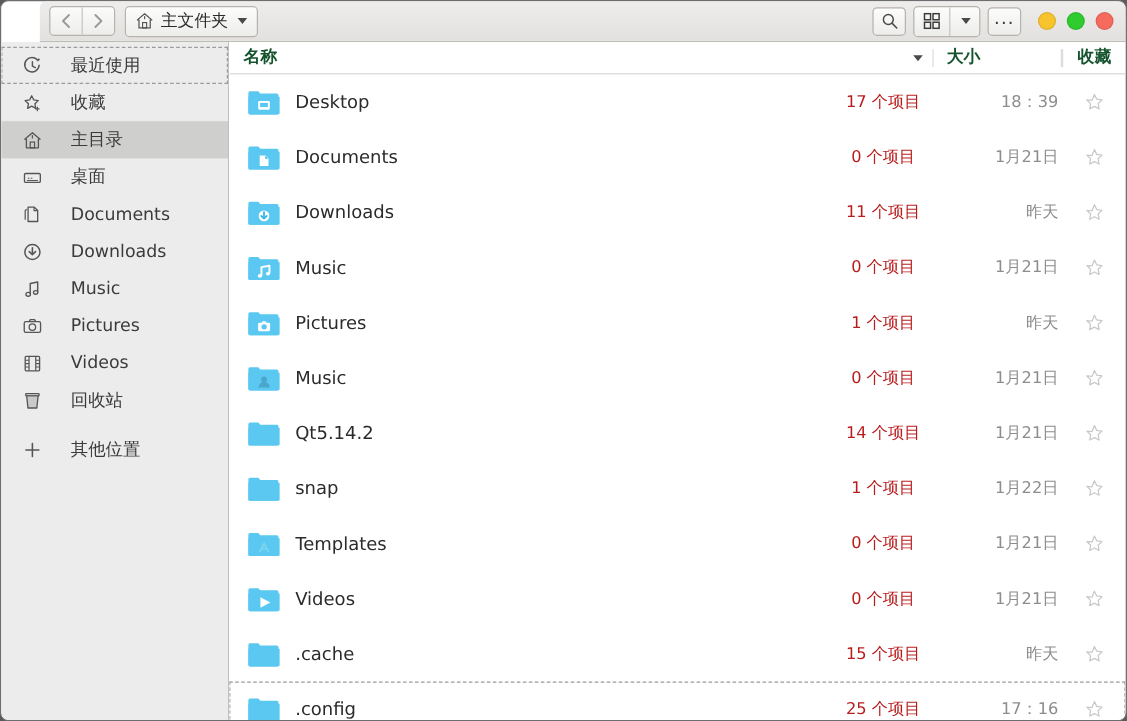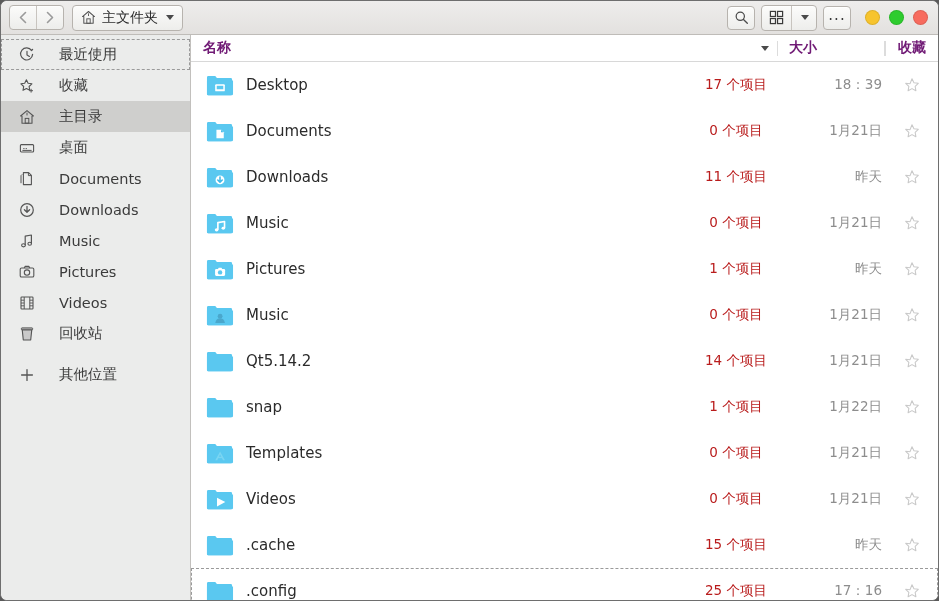--- a/index.html
+++ b/index.html
@@ -30,20 +30,21 @@
     min-height: 34px;
     display: flex;
     align-items: center;
     background: linear-gradient(to bottom, #eeedec 0%, #e3e1df 100%);
     border-bottom: 1px solid #bfbcb8;
     border-top-left-radius: 6px;
     border-top-right-radius: 6px;
     padding: 0 6px 0 8px;
     box-sizing: border-box;
     position: relative;
+    margin-left: 32px;
   }
   .hb-left { display: flex; align-items: center; gap: 8px; }
   .hb-right { display: flex; align-items: center; gap: 6px; margin-left: auto; }
 
   .navgroup {
     display: flex;
     border: 1px solid #b7b3ae;
     border-radius: 4px;
     overflow: hidden;
     background: linear-gradient(to bottom, #fbfbfa, #ededeb);
@@ -189,21 +190,21 @@
     overflow: hidden;
   }
   .colheaders {
     display: flex;
     align-items: center;
     height: 27px;
     min-height: 27px;
     background: #ffffff;
     border-bottom: 1px solid #d8d8d8;
     font-size: 14px;
-    color: #701a75;
+    color: #14532d;
     font-weight: bold;
     box-sizing: border-box;
   }
   .ch {
     display: flex;
     align-items: center;
     height: 100%;
     box-sizing: border-box;
     cursor: default;
     position: relative;

